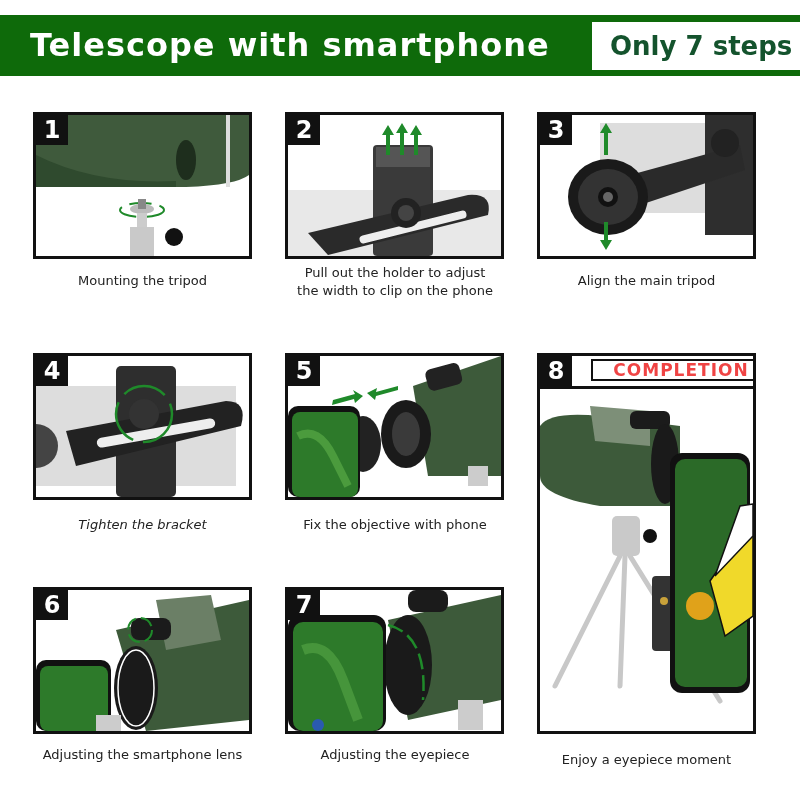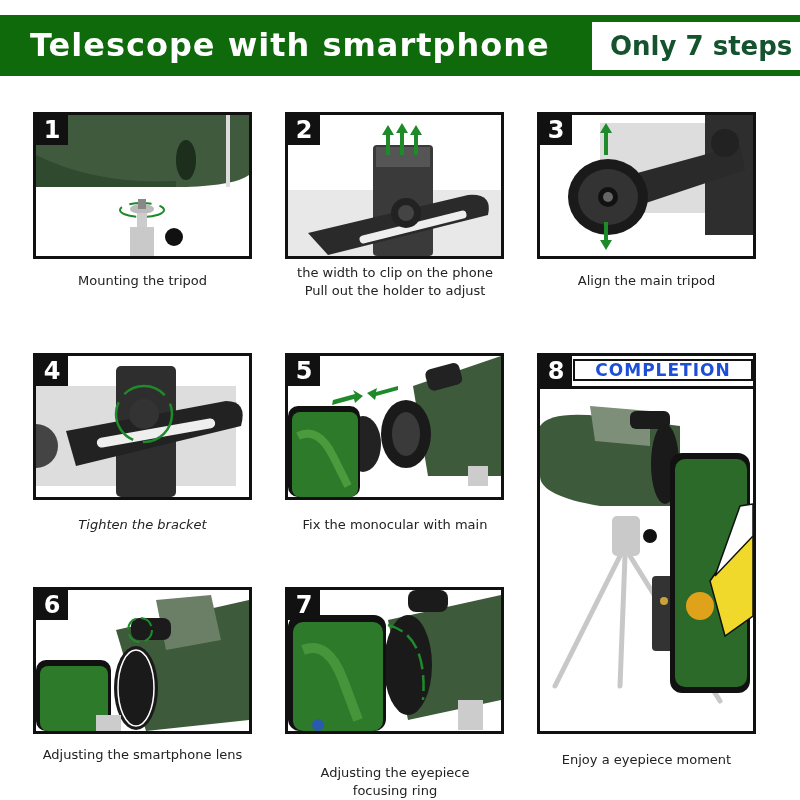--- a/index.html
+++ b/index.html
@@ -54,22 +54,22 @@
     <circle cx="118" cy="98" r="15" fill="#222"></circle>
     <circle cx="118" cy="98" r="8" fill="#444"></circle>
     <g fill="#1f8a2a">
       <path d="M100 10 l-6 10 h4 v20 h4 v-20 h4z"></path>
       <path d="M114 8 l-6 10 h4 v22 h4 v-22 h4z"></path>
       <path d="M128 10 l-6 10 h4 v20 h4 v-20 h4z"></path>
     </g>
   </svg>
 </div>
 <div class="caption" style="left:270px;top:264px;width:250px;">
+  <div>Pull out the holder to adjust</div>
   <div>the width to clip on the phone</div>
-  <div>Pull out the holder to adjust</div>
 </div>
 
 <div class="panel" style="left:537px;top:112px;width:219px;height:147px;">
   <div class="num">3</div>
   <svg class="ill" width="213" height="141" viewBox="0 0 213 141">
     <rect x="60" y="8" width="110" height="90" fill="#ddd"></rect>
     <rect x="165" y="0" width="48" height="120" fill="#2e2e2e"></rect>
     <path d="M90 60 L200 30 L205 55 L100 90Z" fill="#2a2a2a"></path>
     <circle cx="185" cy="28" r="14" fill="#222"></circle>
     <ellipse cx="68" cy="82" rx="40" ry="38" fill="#1a1a1a"></ellipse>
@@ -114,21 +114,21 @@
     <rect x="4" y="56" width="66" height="85" rx="8" fill="#2d7a2a"></rect>
     <path d="M10 80 Q30 70 45 100 T60 130" stroke="#5fb04b" stroke-width="8" fill="none" opacity=".6"></path>
     <g fill="#1f8a2a">
       <path d="M45 44 l22 -6 l-2 -4 l10 6 l-8 7 l-1 -4 l-22 6z"></path>
       <path d="M110 30 l-22 6 l1 -4 l-10 5 l8 7 l1 -4 l22 -6z"></path>
     </g>
     <rect x="180" y="110" width="20" height="20" fill="#ccc"></rect>
   </svg>
 </div>
 <div class="caption" style="left:270px;top:516px;width:250px;">
-  <span>Fix the monocular with main</span>
+  <span>Fix the objective with phone</span>
 </div>
 
 <div class="panel" style="left:33px;top:587px;width:219px;height:147px;">
   <div class="num">6</div>
   <svg class="ill" width="213" height="141" viewBox="0 0 213 141">
     <path d="M80 40 L213 10 V130 L110 141 Z" fill="#3d5a3a"></path>
     <path d="M120 10 L175 5 L185 50 L130 60Z" fill="#6b7f66"></path>
     <rect x="95" y="28" width="40" height="22" rx="8" fill="#1b1b1b"></rect>
     <circle cx="104" cy="40" r="12" fill="none" stroke="#1f8a2a" stroke-width="2" stroke-dasharray="14 5"></circle>
     <ellipse cx="100" cy="98" rx="22" ry="42" fill="#1a1a1a"></ellipse>
@@ -149,28 +149,27 @@
     <rect x="120" y="0" width="40" height="22" rx="8" fill="#1b1b1b"></rect>
     <ellipse cx="120" cy="75" rx="24" ry="50" fill="#1a1a1a"></ellipse>
     <path d="M100 35 Q140 45 135 110" stroke="#1f8a2a" stroke-width="2.5" fill="none" stroke-dasharray="16 6"></path>
     <rect x="0" y="25" width="98" height="116" rx="12" fill="#111"></rect>
     <rect x="5" y="32" width="90" height="109" rx="10" fill="#2d7a2a"></rect>
     <path d="M15 60 Q40 50 55 90 T70 130" stroke="#5fb04b" stroke-width="10" fill="none" opacity=".5"></path>
     <circle cx="30" cy="135" r="6" fill="#2a5ab0"></circle>
     <rect x="170" y="110" width="25" height="30" fill="#ccc"></rect>
   </svg>
 </div>
-<div class="caption" style="left:270px;top:746px;width:250px;margin-top:18px;">
+<div class="caption" style="left:270px;top:746px;width:250px;">
   <div>Adjusting the eyepiece</div>
-  <div>focusing ring</div>
 </div>
 
 <div class="panel" style="left:537px;top:353px;width:219px;height:381px;">
   <div class="num">8</div>
-  <div style="position:absolute;left:33px;top:3px;width:180px;height:22px;border:2px solid #111;box-sizing:border-box;text-align:center;line-height:18px;font-weight:bold;font-size:17px;letter-spacing:1px;color:#1d4ed8;">
+  <div style="position:absolute;left:51px;top:3px;width:180px;height:22px;border:2px solid #111;box-sizing:border-box;text-align:center;line-height:18px;font-weight:bold;font-size:17px;letter-spacing:1px;color:#ef4444;">
     <span>COMPLETION</span>
   </div>
   <div style="position:absolute;left:0;top:30px;width:213px;height:3px;background:#111;"></div>
   <svg class="ill" width="213" height="375" viewBox="0 0 213 375">
     <path d="M0 70 Q10 55 60 60 L140 70 L140 150 L60 150 Q0 140 0 120 Z" fill="#3d5a3a"></path>
     <path d="M50 50 L110 55 L110 90 L55 85Z" fill="#7d8f78"></path>
     <rect x="90" y="55" width="40" height="18" rx="6" fill="#1b1b1b"></rect>
     <ellipse cx="125" cy="108" rx="14" ry="40" fill="#1a1a1a"></ellipse>
     <g stroke="#c8c8c8" stroke-width="5" stroke-linecap="round">
       <line x1="80" y1="200" x2="15" y2="330"></line>

